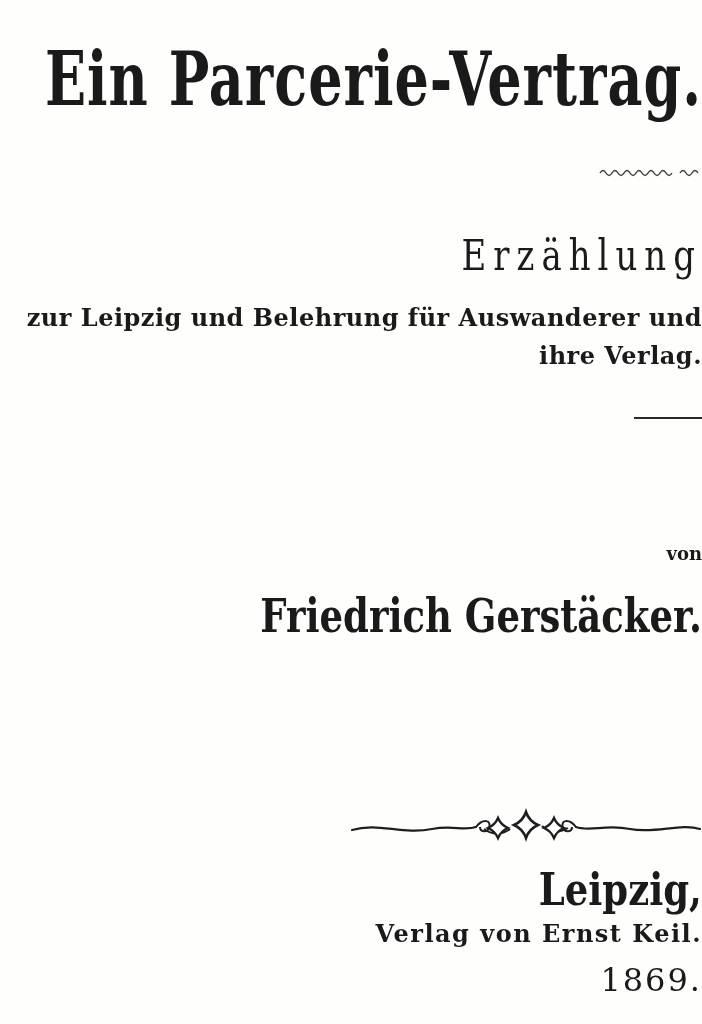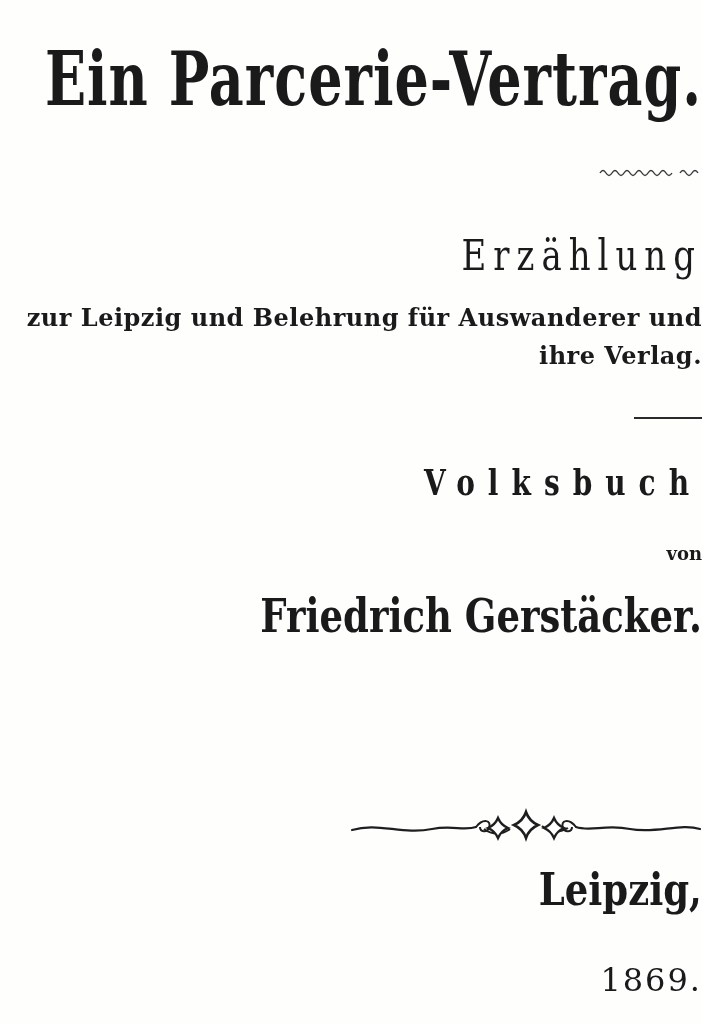--- a/index.html
+++ b/index.html
@@ -128,21 +128,20 @@
 
   <div class="abs genre"><span class="tall">Erzählung</span></div>
 
   <div class="abs subtitle-line1">zur Leipzig und Belehrung für Auswanderer und</div>
   <div class="abs subtitle-line2">ihre Verlag.</div>
 
   <div class="abs short-rule-wrap">
     <span class="short-rule"></span>
   </div>
 
-  <div class="abs series"><span class="tall">Volksbuch</span></div>
 
   <div class="abs byline">von</div>
 
   <div class="abs author"><span class="tall">Friedrich Gerstäcker.</span></div>
 
   <div class="abs ornament-wrap">
     <svg width="352" height="44" viewBox="0 0 352 44">
 
       <path d="M2,24 C28,16 52,29 82,23 C102,19 114,25 126,21" fill="none" stroke="#1e1e1e" stroke-width="2.2" stroke-linecap="round"></path>
 
@@ -157,16 +156,17 @@
       <path d="M204,12 Q207,19 214,22 Q207,25 204,32 Q201,25 194,22 Q201,19 204,12 Z" fill="#fff" stroke="#1e1e1e" stroke-width="2.4"></path>
 
       <path d="M226,21 c-7,-9 -16,-7 -13,1 c2,5 9,4 9,-1" fill="none" stroke="#1e1e1e" stroke-width="2"></path>
 
       <path d="M226,21 C240,26 256,18 280,23 C306,28 330,17 350,23" fill="none" stroke="#1e1e1e" stroke-width="2.2" stroke-linecap="round"></path>
     </svg>
   </div>
 
   <div class="abs imprint-city"><span class="tall">Leipzig,</span></div>
 
+  <div class="abs imprint-publisher">Verlag von Ernst Keil.</div>
 
   <div class="abs imprint-year">1869.</div>
 
 </div>
 
 </body></html>

